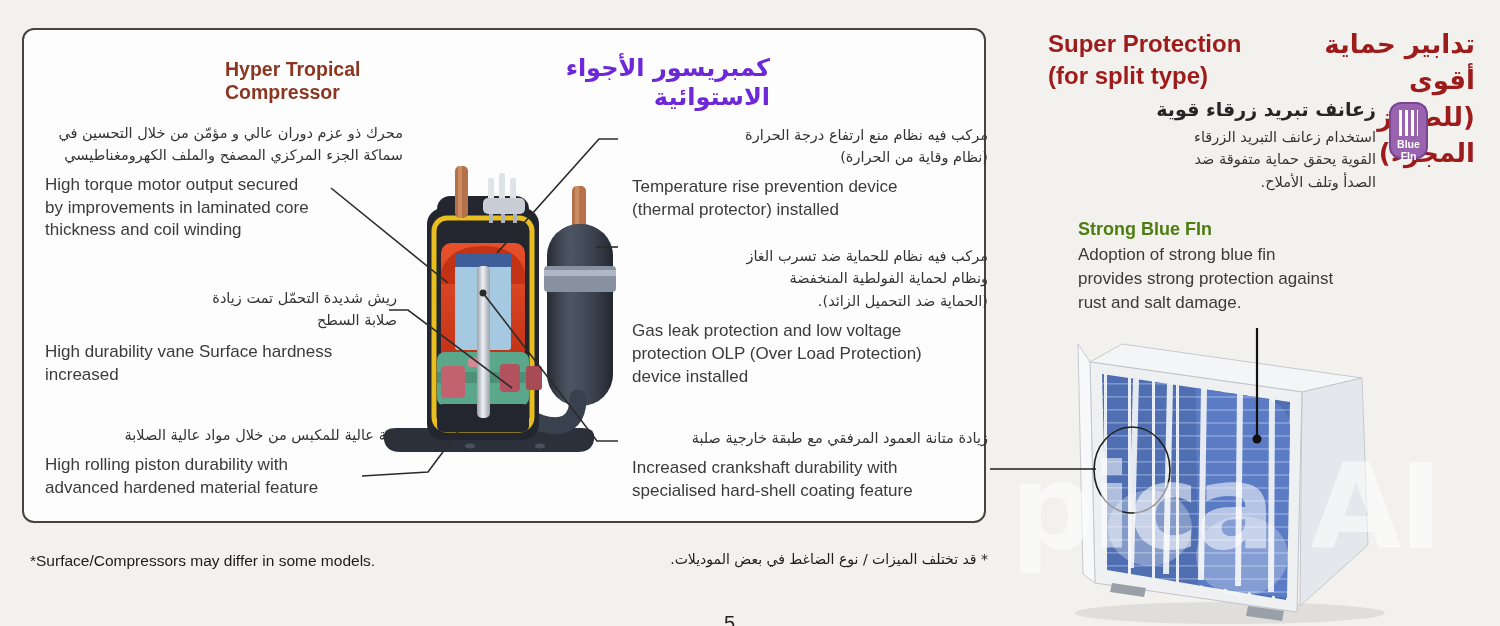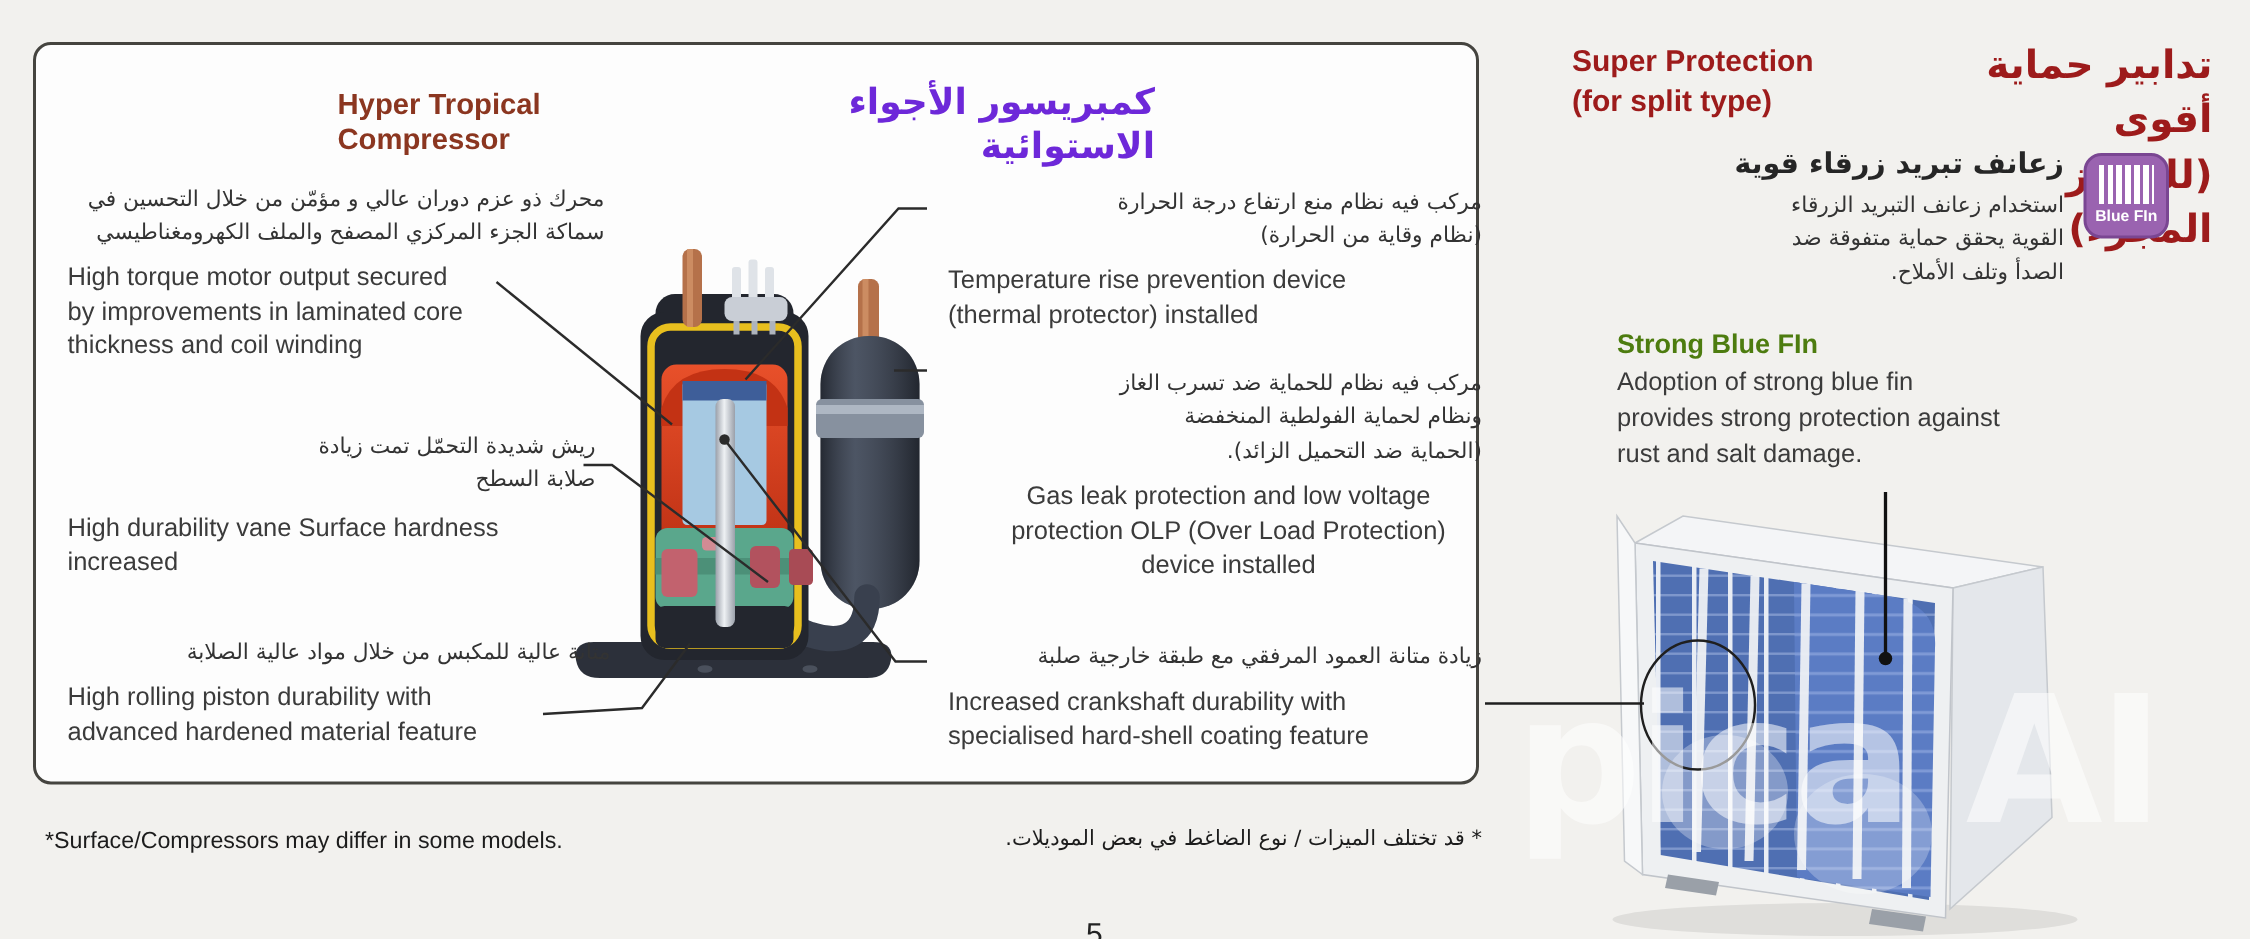--- a/index.html
+++ b/index.html
@@ -9,25 +9,25 @@
          border:2px solid #45443f;border-radius:12px;z-index:1;box-sizing:border-box;}
   .art{position:absolute;left:0;top:0;width:1500px;height:626px;pointer-events:none;z-index:2;}
   .txt{position:absolute;z-index:3;}
   .ar{font-family:"DejaVu Sans",sans-serif;direction:rtl;text-align:right;white-space:pre-line;
       color:#333;font-size:14.5px;line-height:1.55;}
   .en{white-space:pre-line;color:#3b3b3b;font-size:17px;line-height:1.33;}
   .title-row{display:flex;justify-content:center;align-items:baseline;gap:22px;}
   .title-en{font-size:19.5px;font-weight:bold;color:#8b3620;}
   .title-ar{font-size:24px;font-weight:bold;color:#6d28d9;line-height:1.2;text-align:right;}
   .foot{font-size:15.5px;color:#1c1c1c;}
-  .side-head-en{font-size:20px;font-weight:bold;color:#9d1b1b;line-height:1.35;white-space:pre-line;}
+  .side-head-en{font-size:24px;font-weight:bold;color:#9d1b1b;line-height:1.35;white-space:pre-line;}
   .side-head-ar{font-size:26px;font-weight:bold;color:#9d1b1b;line-height:1.4;}
   .bf-title{font-size:19px;font-weight:bold;color:#262626;line-height:1.2;}
   .bf-body{margin-top:5px;}
-  .badge{position:absolute;left:1389px;top:102px;width:57px;height:57px;background:#9a63b0;
+  .badge{position:absolute;left:1389px;top:102px;width:39px;height:57px;background:#9a63b0;
          border:2px solid #7a4692;border-radius:12px;z-index:3;box-sizing:border-box;}
   .badge-fins{margin:6px 8px 0;height:26px;
          background:repeating-linear-gradient(90deg,#ffffff 0 3.5px,rgba(0,0,0,0) 3.5px 6px);}
   .badge-label{text-align:center;color:#ffffff;font-size:10.5px;font-weight:bold;margin-top:2px;
          font-family:"Liberation Sans",sans-serif;}
   .strong-title{font-size:18px;font-weight:bold;color:#4d7c0f;}
   .strong-body{margin-top:3px;font-size:17px;line-height:1.42;white-space:pre-line;color:#3b3b3b;}
   .watermark{position:absolute;left:1010px;top:438px;width:490px;z-index:4;font-weight:bold;
          font-size:118px;letter-spacing:-3px;color:rgba(255,255,255,0.55);
          font-family:"DejaVu Sans",sans-serif;}
@@ -190,21 +190,21 @@
     <div class="ar">مركب فيه نظام منع ارتفاع درجة الحرارة
 (نظام وقاية من الحرارة)</div>
     <div class="en" style="margin-top:7px;margin-left:24px;">Temperature rise prevention device
 (thermal protector) installed</div>
   </div>
 
   <div class="txt" style="left:608px;top:245px;width:380px;">
     <div class="ar">مركب فيه نظام للحماية ضد تسرب الغاز
 ونظام لحماية الفولطية المنخفضة
 (الحماية ضد التحميل الزائد).</div>
-    <div class="en" style="margin-top:8px;margin-left:42px;text-align:center;">Gas leak protection and low voltage
+    <div class="en" style="margin-top:8px;margin-left:24px;">Gas leak protection and low voltage
 protection OLP (Over Load Protection)
 device installed</div>
   </div>
 
   <div class="txt" style="left:608px;top:427px;width:380px;">
     <div class="ar">زيادة متانة العمود المرفقي مع طبقة خارجية صلبة</div>
     <div class="en" style="margin-top:8px;margin-left:24px;">Increased crankshaft durability with
 specialised hard-shell coating feature</div>
   </div>
 

